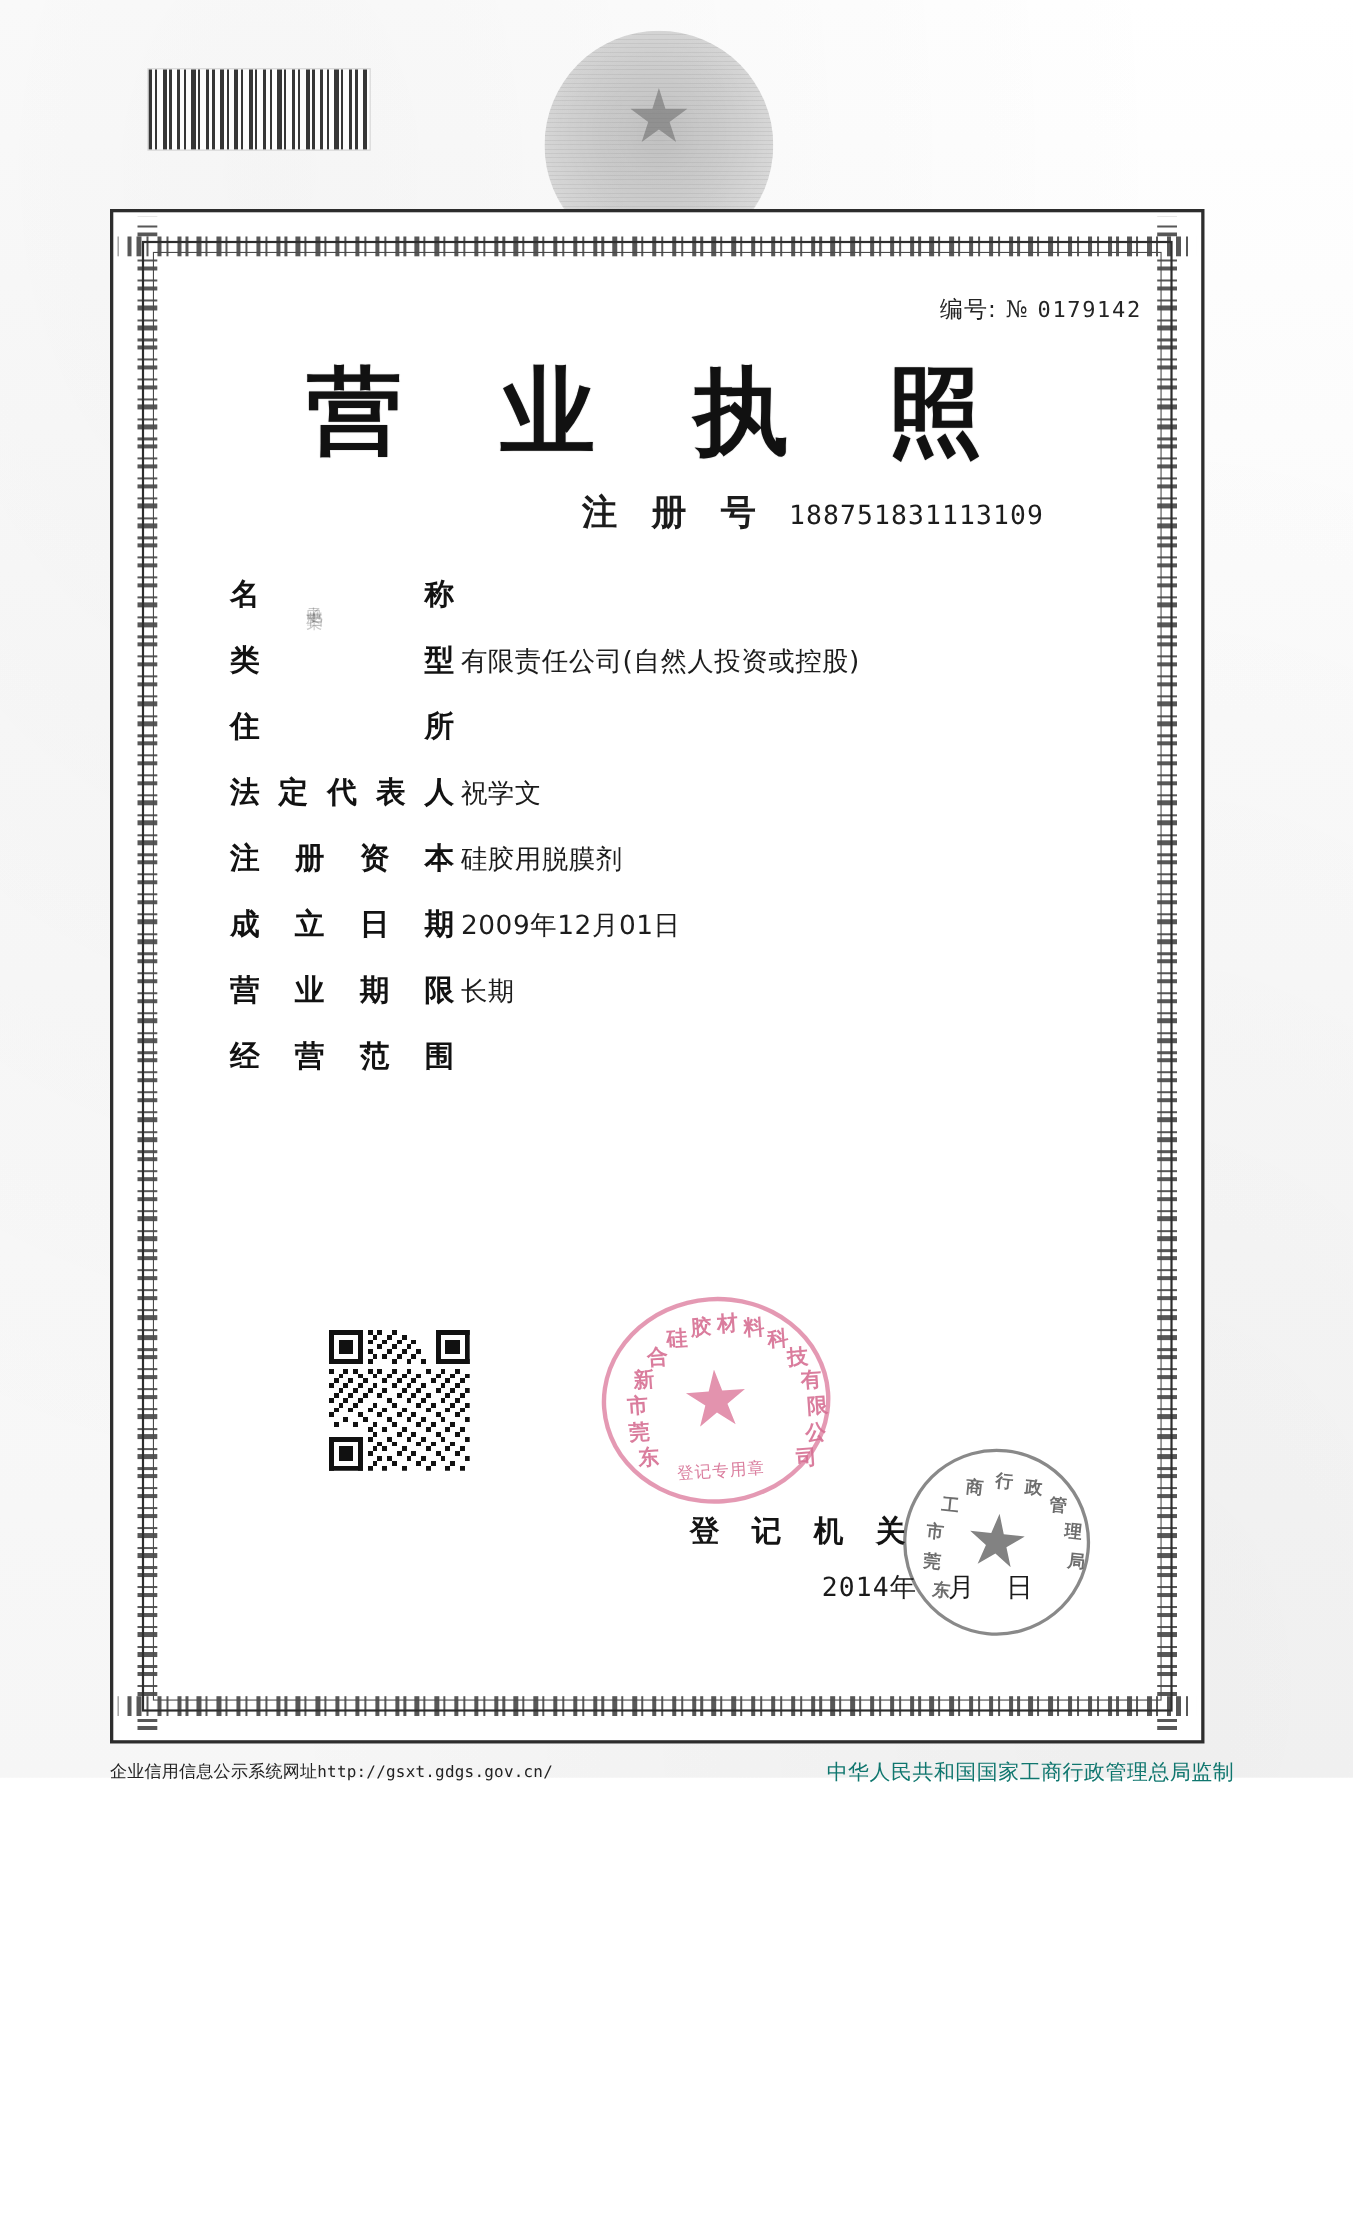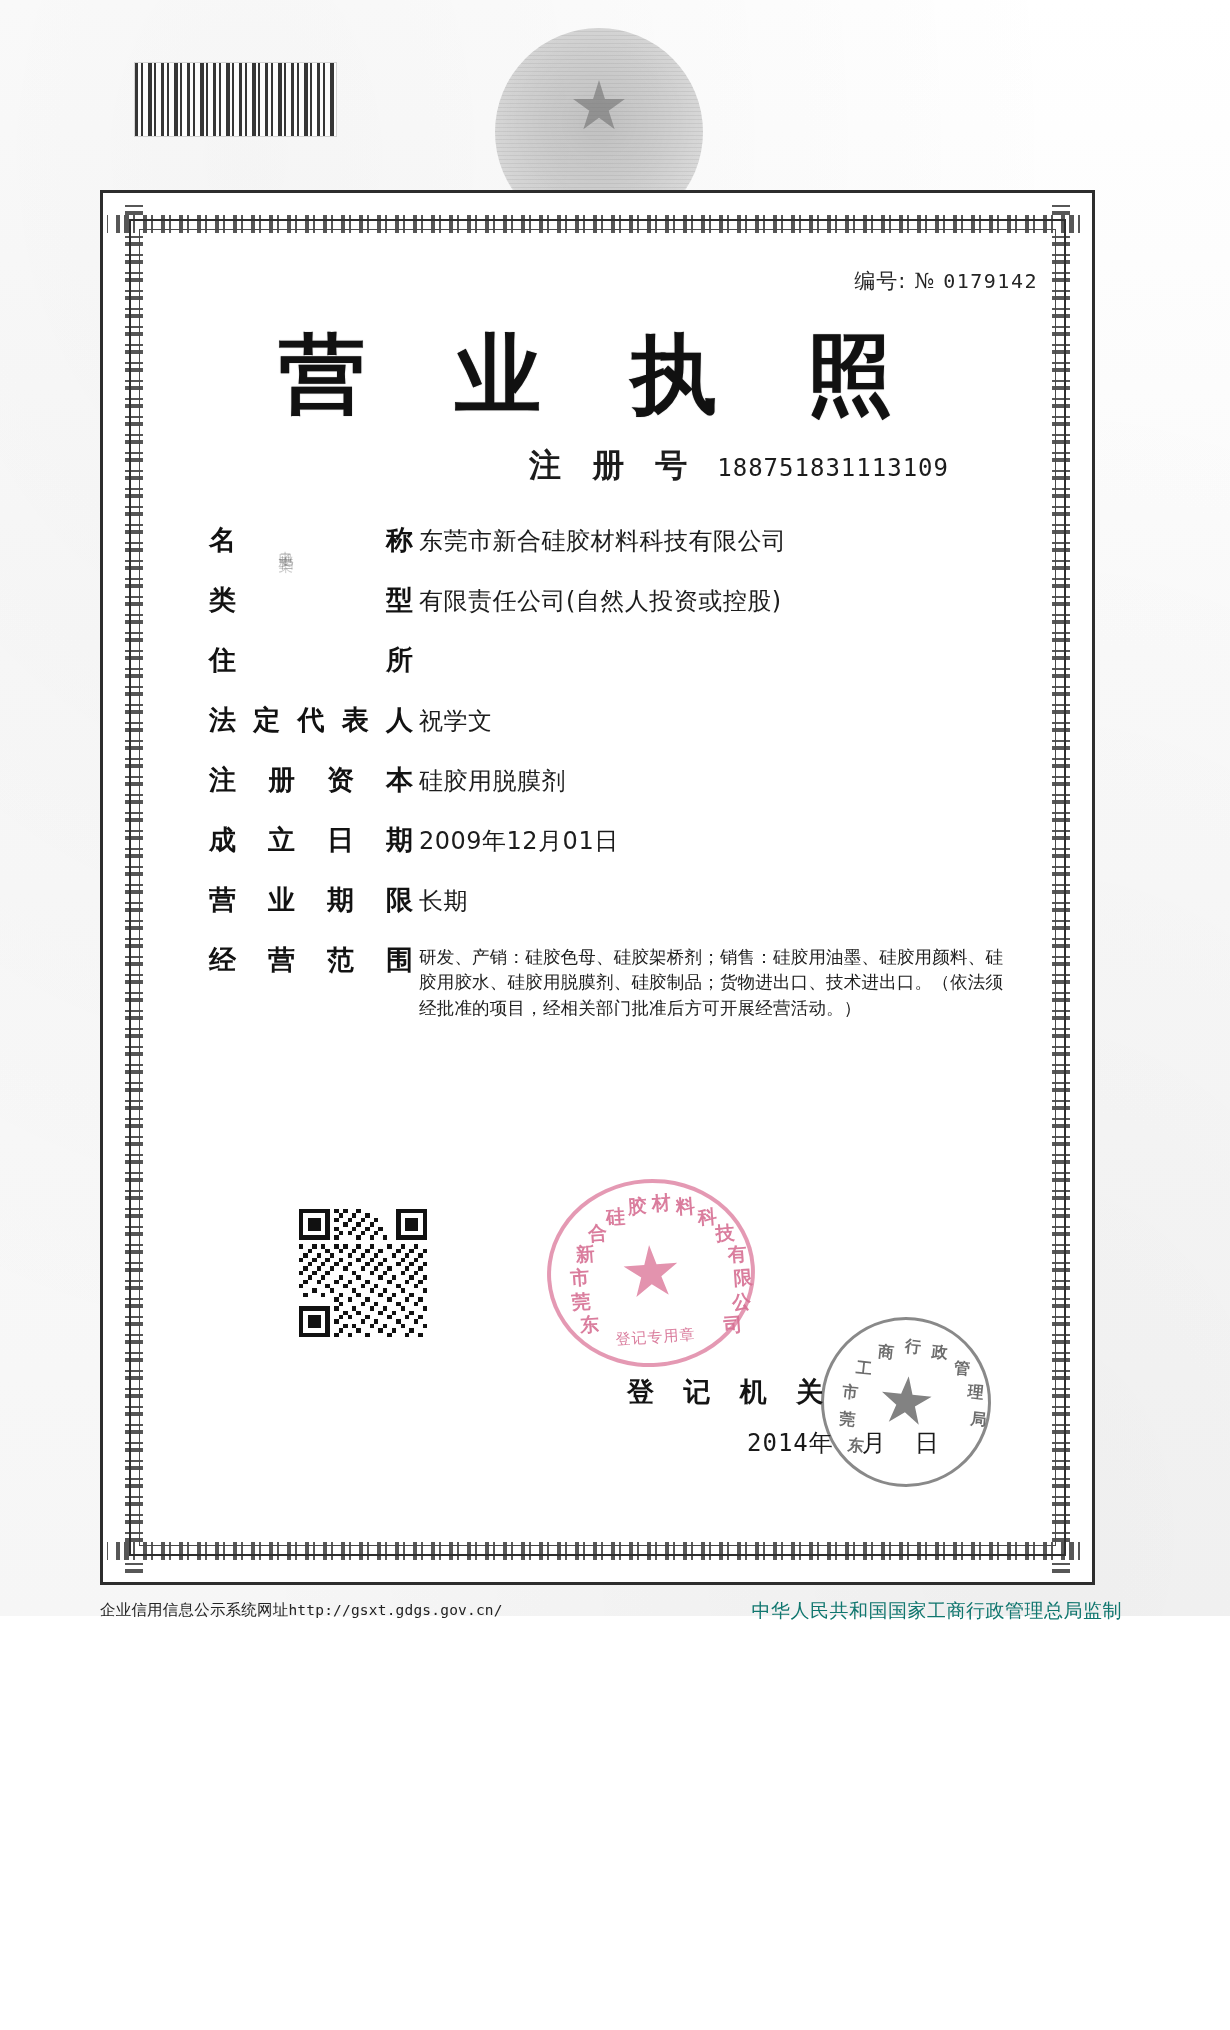--- a/index.html
+++ b/index.html
@@ -393,21 +393,20 @@
       <div id="reg-row">
         <span class="reg-label">注 册 号</span>
         <span class="reg-value">188751831113109</span>
       </div>
 
       <div class="field-row" style="top:283px">
         <div class="field-label">
           <span>名</span>
             <span>称</span>
         </div>
-        <div class="field-value">东莞市新合硅胶材料科技有限公司</div>
       </div>
 
       <div class="field-row" style="top:343px">
         <div class="field-label">
           <span>类</span>
             <span>型</span>
         </div>
         <div class="field-value">有限责任公司(自然人投资或控股)</div>
       </div>
 
@@ -459,21 +458,20 @@
         <div class="field-value">长期</div>
       </div>
 
       <div class="field-row" style="top:703px">
         <div class="field-label">
           <span>经</span>
             <span>营</span>
             <span>范</span>
             <span>围</span>
         </div>
-        <div class="field-value small">研发、产销：硅胶色母、硅胶架桥剂；销售：硅胶用油墨、硅胶用颜料、硅胶用胶水、硅胶用脱膜剂、硅胶制品；货物进出口、技术进出口。（依法须经批准的项目，经相关部门批准后方可开展经营活动。）</div>
       </div>
 
       <svg id="qr-code" viewBox="0 0 29 29" shape-rendering="crispEdges">
         <rect width="29" height="29" fill="#ffffff"></rect>
         <g fill="#111111">
           <rect x="0" y="0" width="7" height="1"></rect>
             <rect x="0" y="6" width="7" height="1"></rect>
           <rect x="0" y="0" width="1" height="7"></rect>
             <rect x="6" y="0" width="1" height="7"></rect>
           <rect x="2" y="2" width="3" height="3"></rect>

